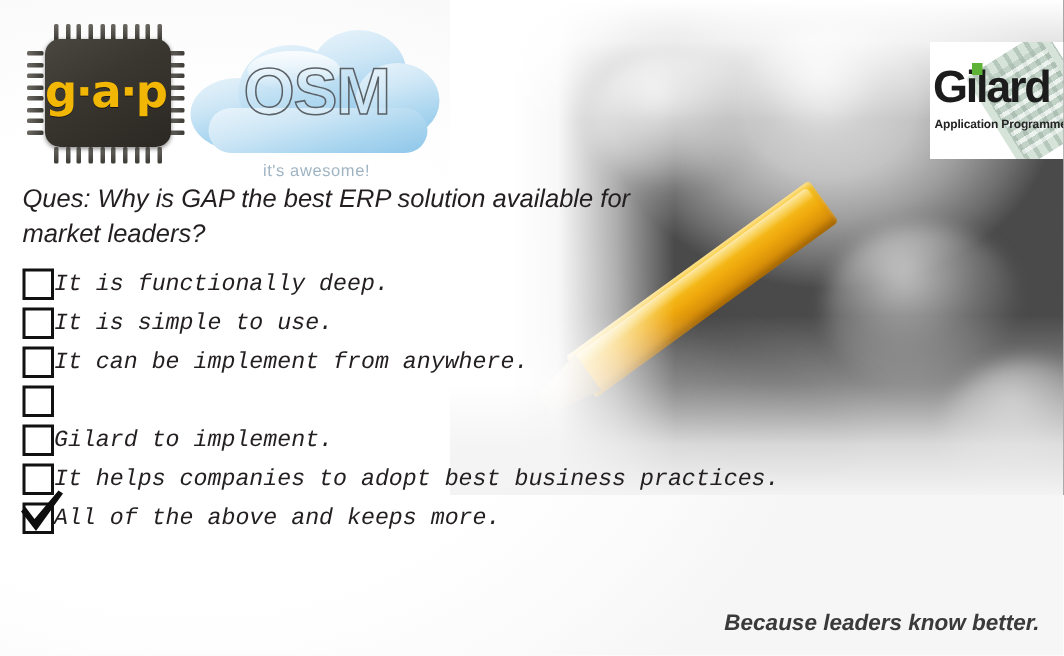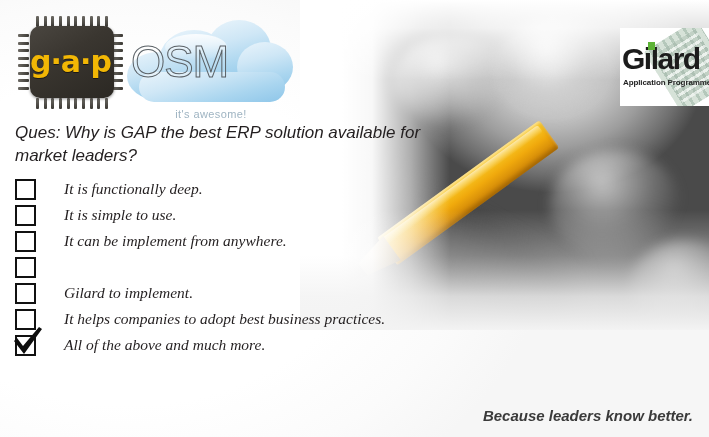--- a/index.html
+++ b/index.html
@@ -118,22 +118,22 @@
   .cloud b{position:absolute;border-radius:50%;
     background:linear-gradient(165deg,#e9f4fb 0%,#cfe7f6 35%,#a9d5ef 70%,#8ec6e9 100%);}
   .cl1{left:2px;top:36px;width:62px;height:48px;}
   .cl2{left:34px;top:14px;width:70px;height:62px;}
   .cl3{left:82px;top:4px;width:64px;height:58px;}
   .cl4{left:112px;top:26px;width:56px;height:50px;}
   .cl5{left:14px;top:56px;width:146px;height:30px;border-radius:16px !important;}
   .cloud-gloss{position:absolute;left:40px;top:18px;width:62px;height:26px;border-radius:50%;
     background:linear-gradient(180deg,rgba(255,255,255,0.85),rgba(255,255,255,0));}
   .osm-text{
-    position:absolute;left:6px;top:24px;width:160px;text-align:left;
-    font-size:44px;font-weight:400;letter-spacing:-1px;line-height:1;
+    position:absolute;left:6px;top:24px;width:160px;text-align:center;
+    font-size:44px;font-weight:700;letter-spacing:-1px;line-height:1;
     color:rgba(255,255,255,0.12);
     -webkit-text-stroke:1px #5a6166;
     font-family:"Liberation Sans", sans-serif;
   }
   .osm-tag{
     position:absolute;left:6px;top:92px;width:160px;text-align:center;
     font-size:11px;color:#9fb4c2;letter-spacing:0.4px;
     font-family:"Liberation Sans", sans-serif;
   }
 
@@ -177,22 +177,22 @@
   
   .options{position:absolute;left:15px;top:176px;width:470px;}
   .opt{
     position:relative;height:26px;display:flex;align-items:center;
   }
   .box{
     position:relative;width:17px;height:17px;border:2px solid #111;
     background:#fff;flex:0 0 auto;
   }
   .opt-label{
-    margin-left:28px;font-size:15.5px;font-style:italic;color:#231f20;
-    font-family:Liberation Serif, serif;white-space:nowrap;
+    margin-left:0;font-size:15.5px;font-style:italic;color:#231f20;
+    font-family:Liberation Mono, monospace;white-space:nowrap;
   }
   .tick{
     position:absolute;left:-5px;top:-11px;width:34px;height:30px;pointer-events:none;
   }
 
   
   .footer{
     position:absolute;right:16px;bottom:13px;
     font-size:15px;font-style:italic;font-weight:bold;color:#3a3a3a;
     font-family:"Liberation Sans", sans-serif;
@@ -317,18 +317,18 @@
       <div class="opt">
         <div class="box"></div>
         <span class="opt-label">It helps companies to adopt best business practices.</span>
       </div>
       <div class="opt">
         <div class="box">
           <svg class="tick" viewBox="0 0 34 30">
             <path d="M2 15 L5 12 L11 20 L27 1 L30 3 L12 28 Z" fill="#0d0d0d"></path>
           </svg>
         </div>
-        <span class="opt-label">All of the above and much more.</span>
+        <span class="opt-label">All of the above and keeps more.</span>
       </div>
     </div>
 
   <div class="footer">Because leaders know better.</div>
 </div>
 
 </body></html>

